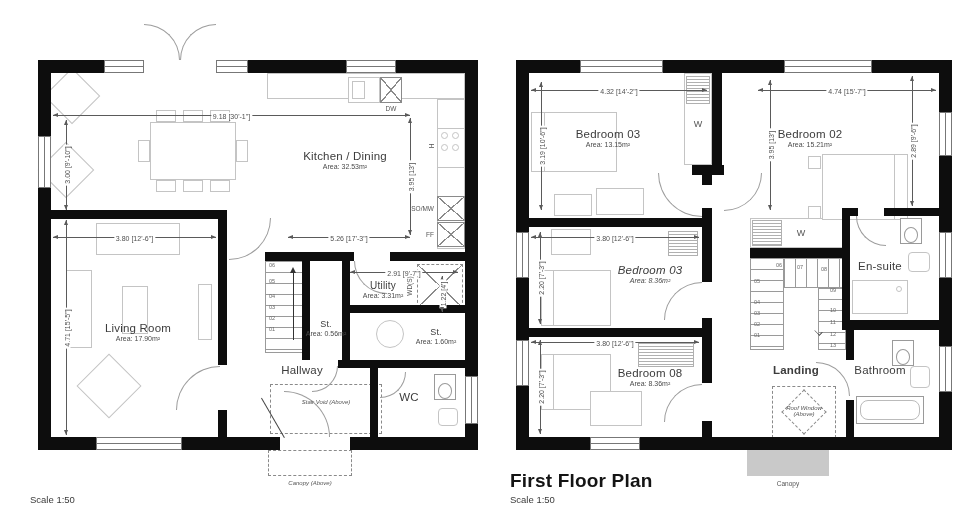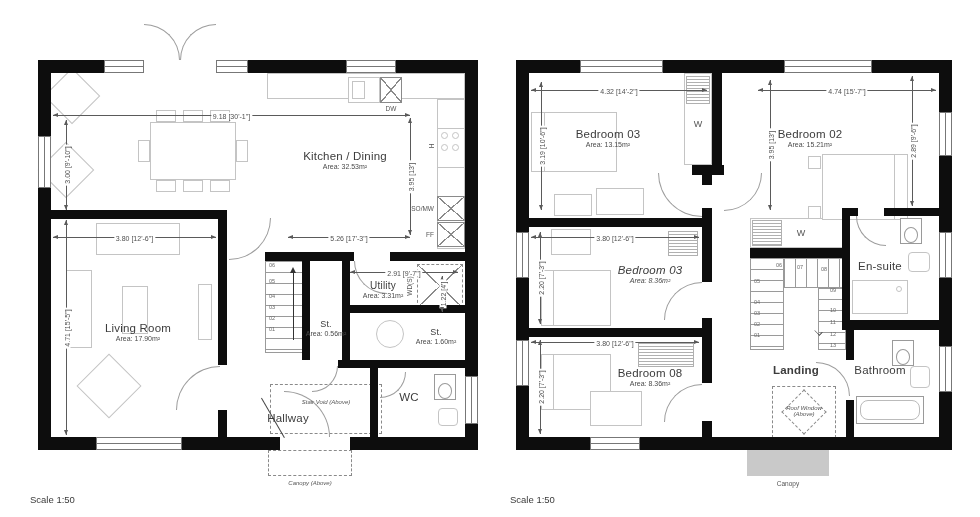--- a/index.html
+++ b/index.html
@@ -191,21 +191,21 @@
       <div class="rarea">Area: 3.31m²</div>
     </div>
     <div class="room" style="left:288px;top:268px;">
       <div class="rname sm">St.</div>
       <div class="rarea">Area: 0.56m²</div>
     </div>
     <div class="room" style="left:398px;top:276px;">
       <div class="rname sm">St.</div>
       <div class="rarea">Area: 1.60m²</div>
     </div>
-    <div class="room" style="left:250px;top:310px;margin-top:48px;">
+    <div class="room" style="left:264px;top:310px;">
       <div class="rname">Hallway</div>
     </div>
     <div class="room" style="left:371px;top:337px;">
       <div class="rname">WC</div>
     </div>
   </div>
 
   <div class="plan" id="ff" style="left:516px;top:60px;width:436px;height:390px;">
 
     <div class="wall" style="left:0;top:0;width:436px;height:13px;"></div>
@@ -352,15 +352,16 @@
     </div>
     <div class="room" style="left:364px;top:310px;">
       <div class="rname">Bathroom</div>
     </div>
     <div class="room" style="left:280px;top:310px;font-weight:bold;">
       <div class="rname">Landing</div>
     </div>
   </div>
 
   <div class="plan-scale" style="left:30px;top:494px;">Scale 1:50</div>
+  <div class="plan-title" style="left:510px;top:470px;">First Floor Plan</div>
   <div class="plan-scale" style="left:510px;top:494px;">Scale 1:50</div>
 
 </div>
 
 </body></html>

